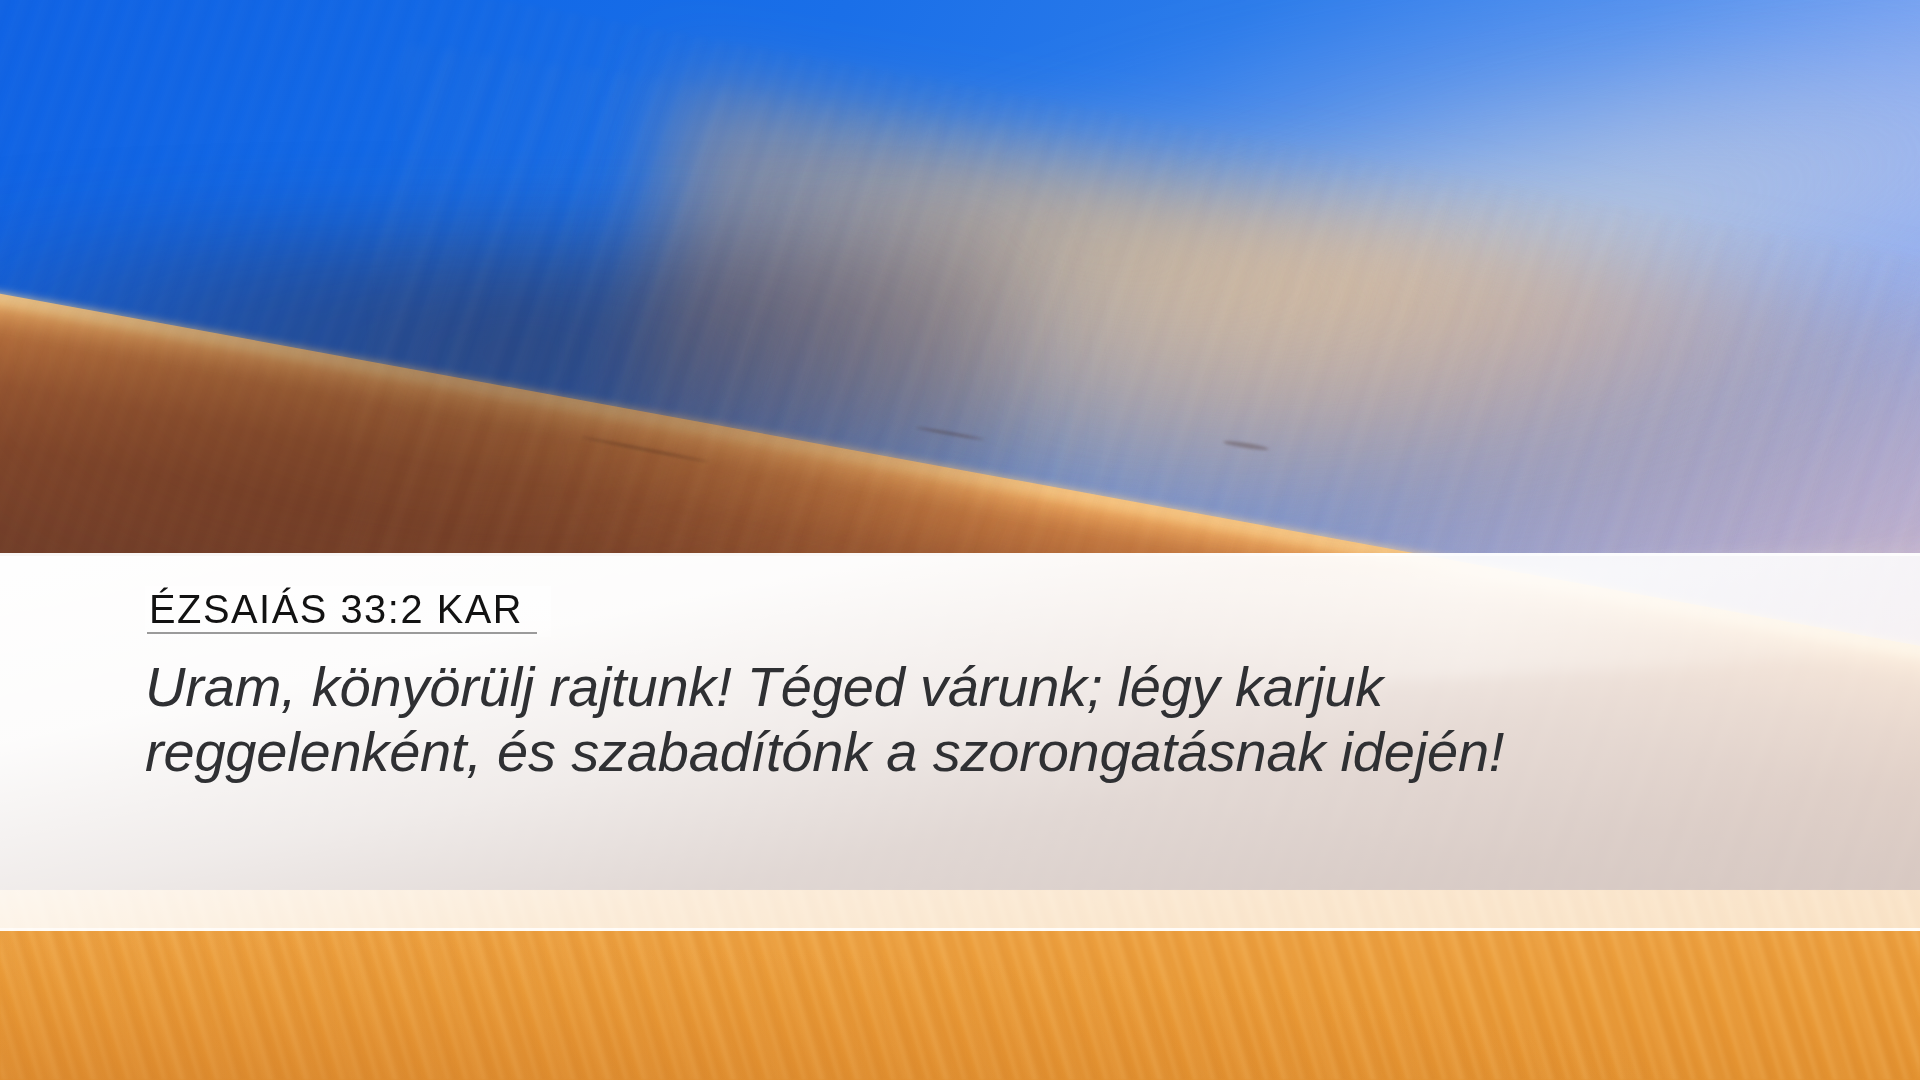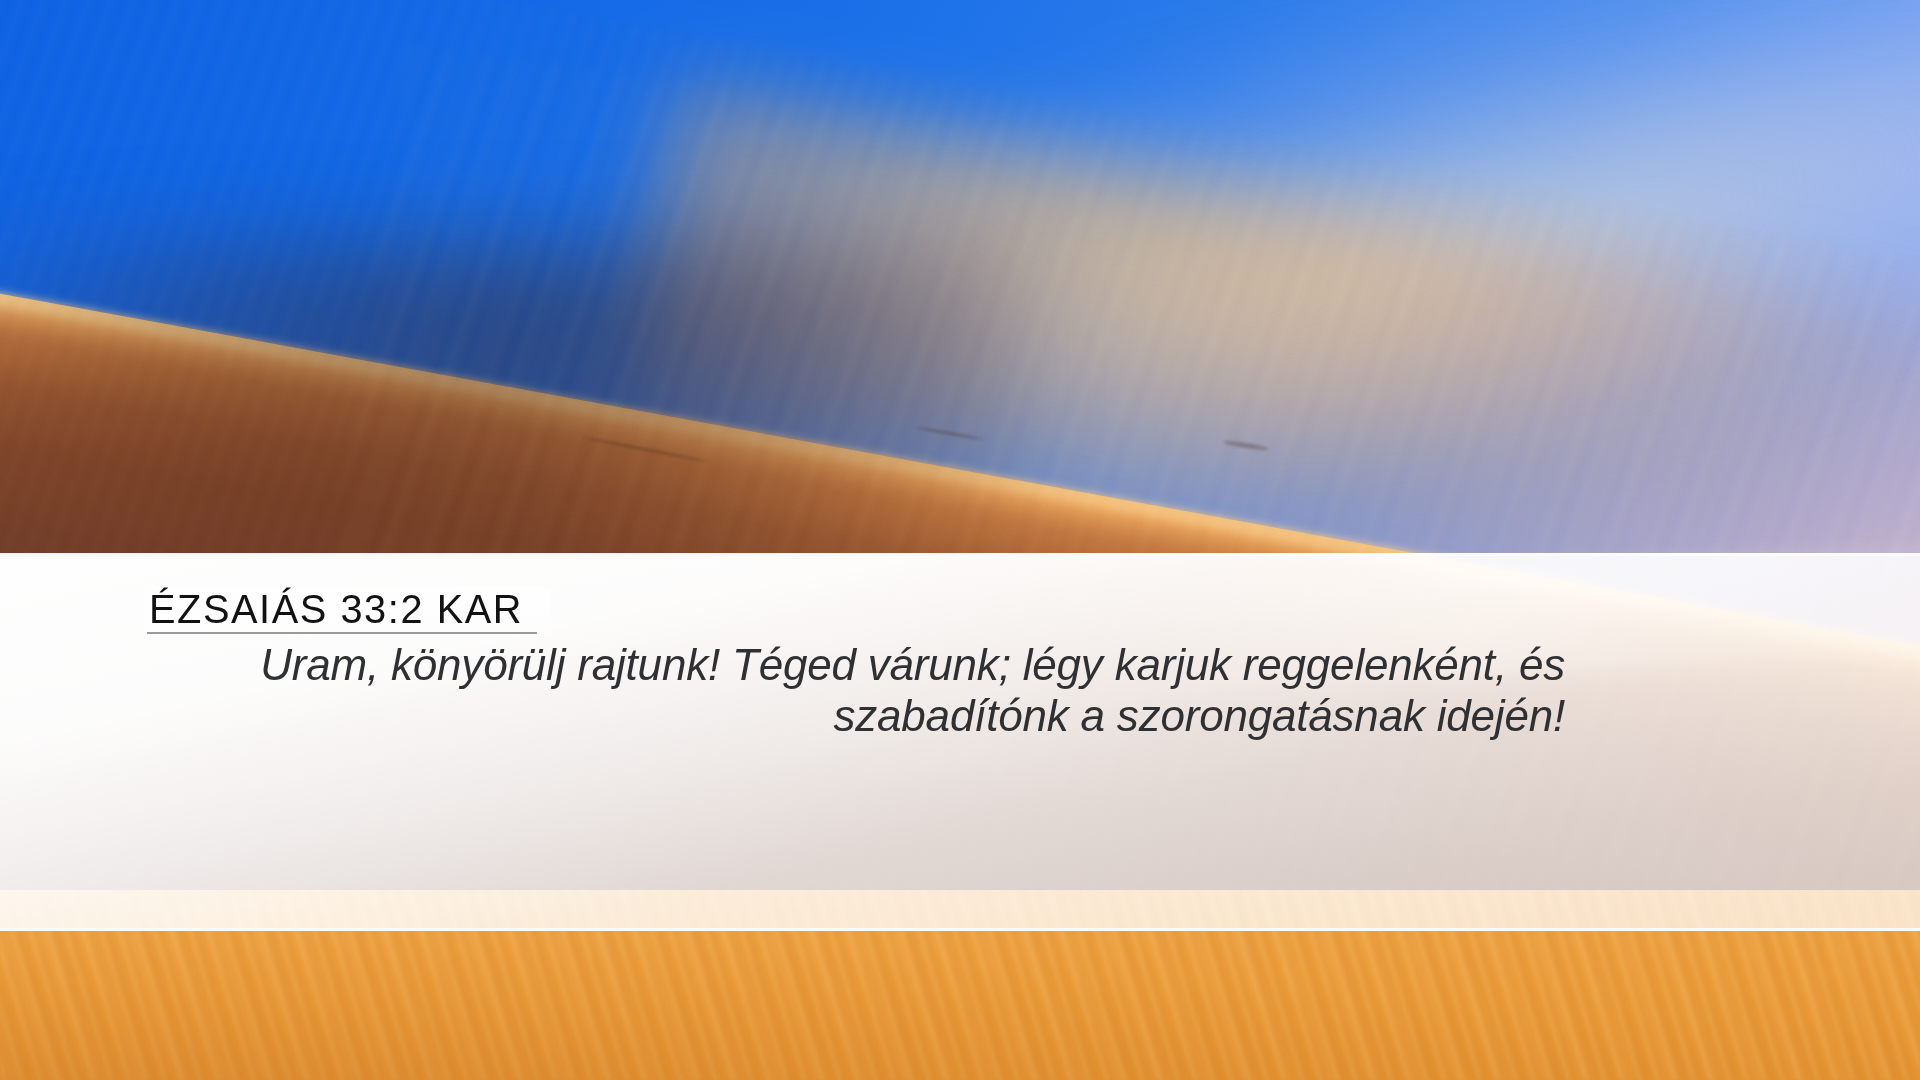--- a/index.html
+++ b/index.html
@@ -253,30 +253,30 @@
     position:absolute;
     left:2px;
     right:14px;
     bottom:3px;
     height:2px;
     background:#9b9b9b;
   }
 
   
   .verse{
-    margin-top:2px;
+    margin-top:18px;
     font-family:"Liberation Sans","DejaVu Sans",sans-serif;
     font-style:italic;
     font-weight:300;
-    font-size:44px;
+    font-size:56px;
     line-height:1.16;
     letter-spacing:-0.2px;
     color:#2f3033;
     max-width:1420px;
-    text-align:right;
+    text-align:left;
   }
 </style>
 </head>
 <body>
 
 <div class="stage">
 
   <div class="photo">
     <div class="sky"></div>
     <div class="sky-haze"></div>

